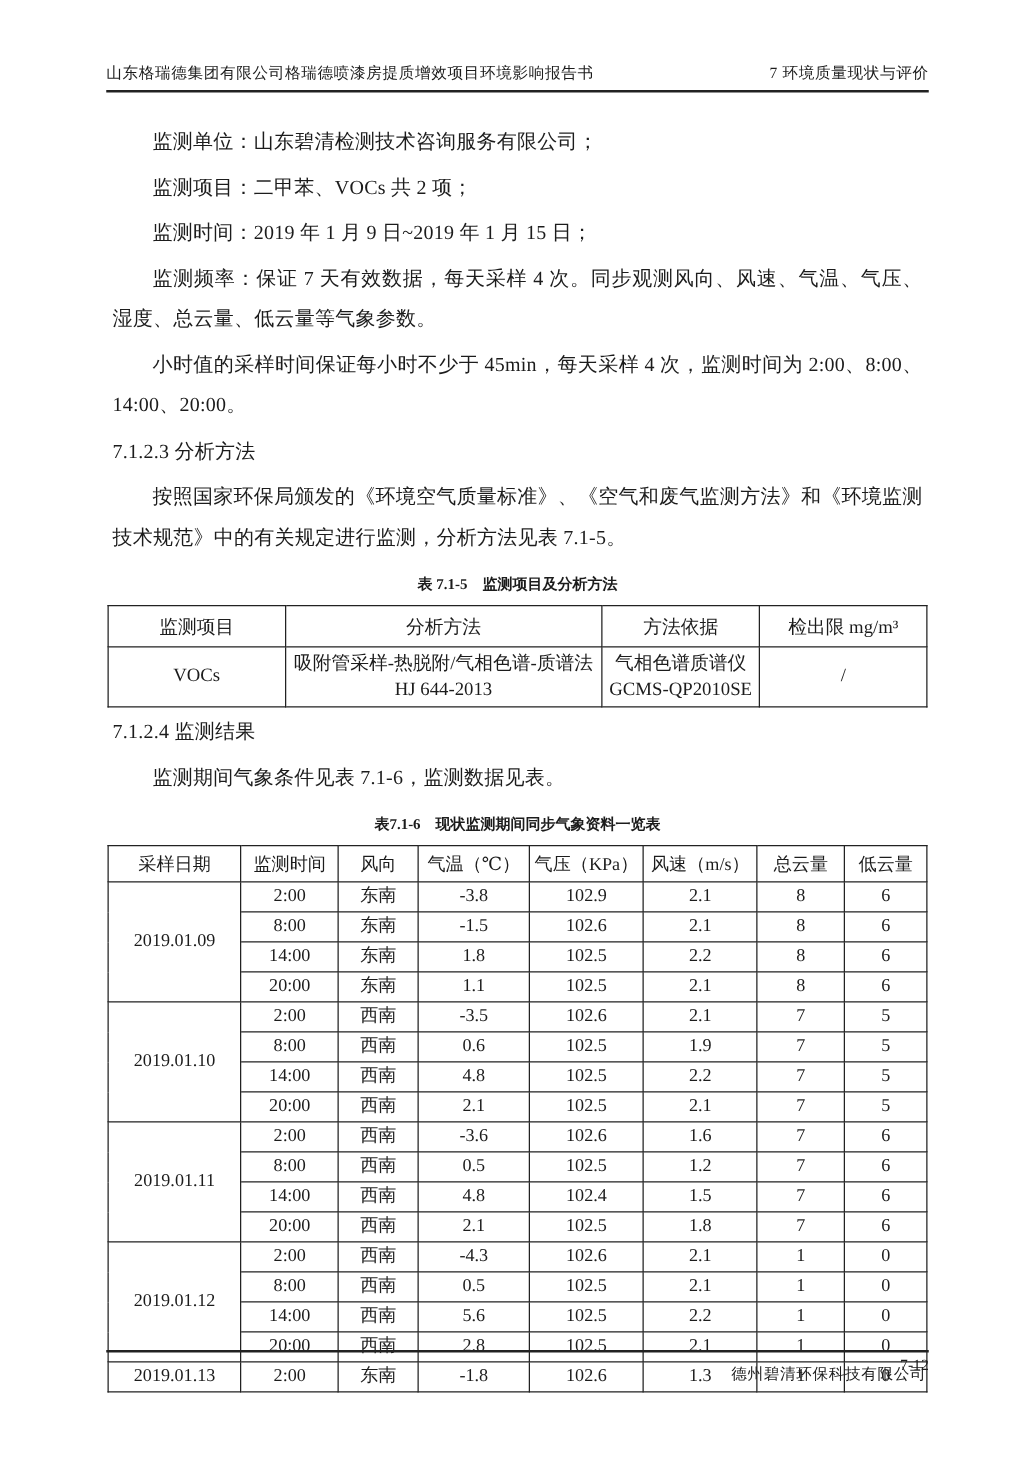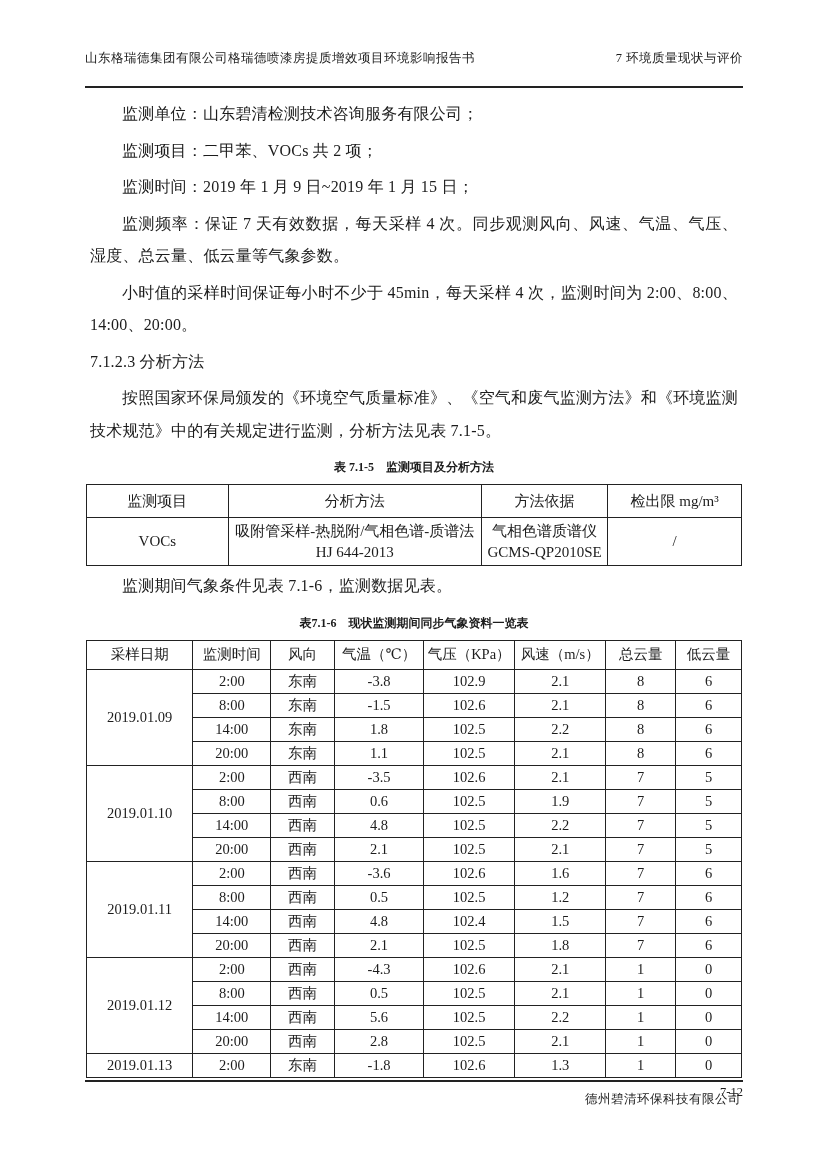--- a/index.html
+++ b/index.html
@@ -11,21 +11,21 @@
     position: relative;
     overflow: hidden;
   }
   .page { position: absolute; inset: 0; }
 
   
   .page-header {
     position: absolute; left: 85px; right: 84px; top: 50px;
     display: flex; justify-content: space-between; align-items: flex-end;
     font-size: 12.5px; letter-spacing: 0.5px;
-    padding-bottom: 19px;
+    padding-bottom: 5px;
     border-bottom: 2px solid #222;
   }
 
   
   .content { position: absolute; left: 86px; right: 85px; top: 94px; }
   .para {
     margin: 4px;
     font-size: 16px;
     line-height: 32.5px;
     text-align: justify;
@@ -112,20 +112,21 @@
           <td>VOCs</td>
           <td class="two-line">吸附管采样-热脱附/气相色谱-质谱法
 HJ 644-2013</td>
           <td class="two-line">气相色谱质谱仪
 GCMS-QP2010SE</td>
           <td>/</td>
         </tr>
       </tbody>
     </table>
 
+    <p class="para heading">7.1.2.4 监测结果</p>
     <p class="para">监测期间气象条件见表 7.1-6，监测数据见表。</p>
 
     <p class="table-title">表7.1-6　现状监测期间同步气象资料一览表</p>
     <table class="t716">
       <colgroup>
         <col style="width:105px">
           <col style="width:77px">
           <col style="width:63px">
           <col style="width:88px">
         <col style="width:90px">

